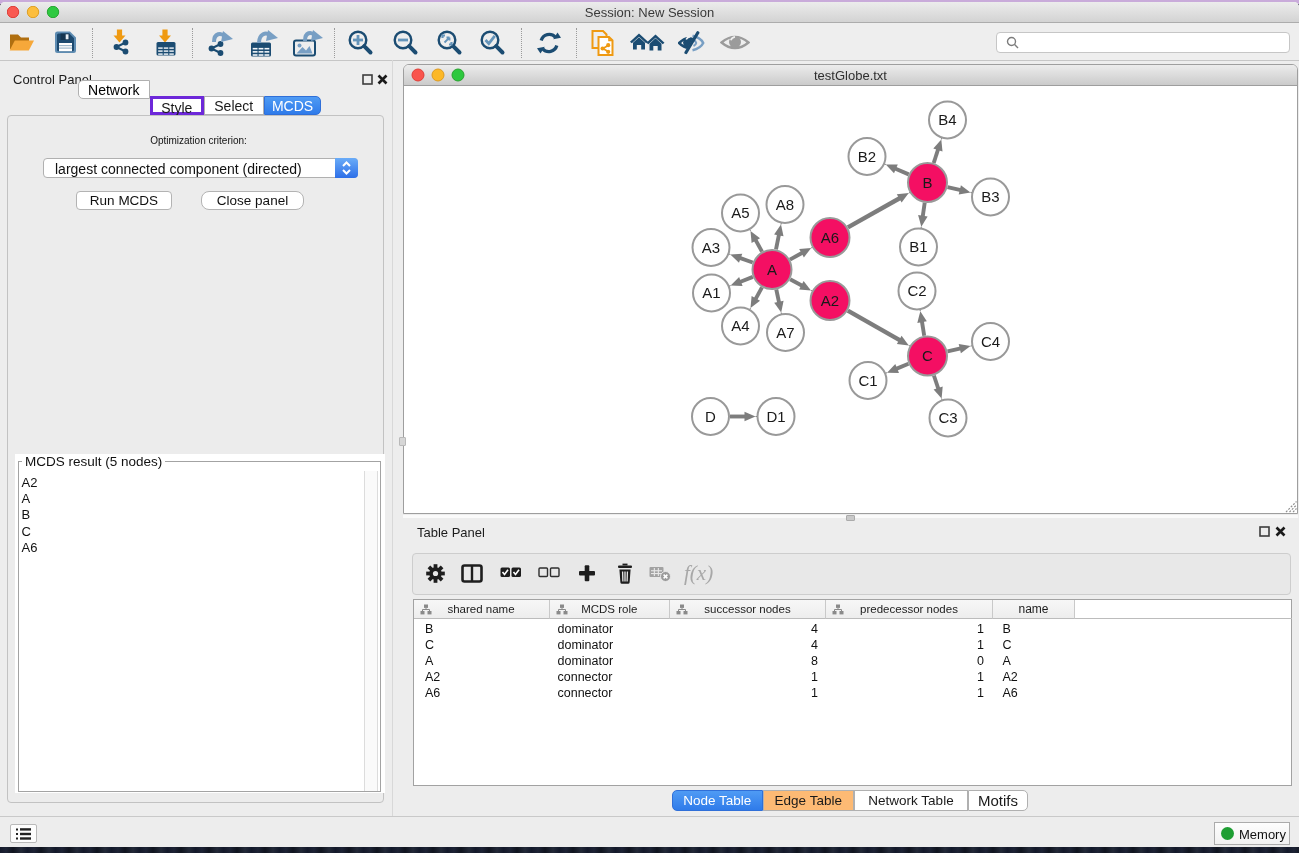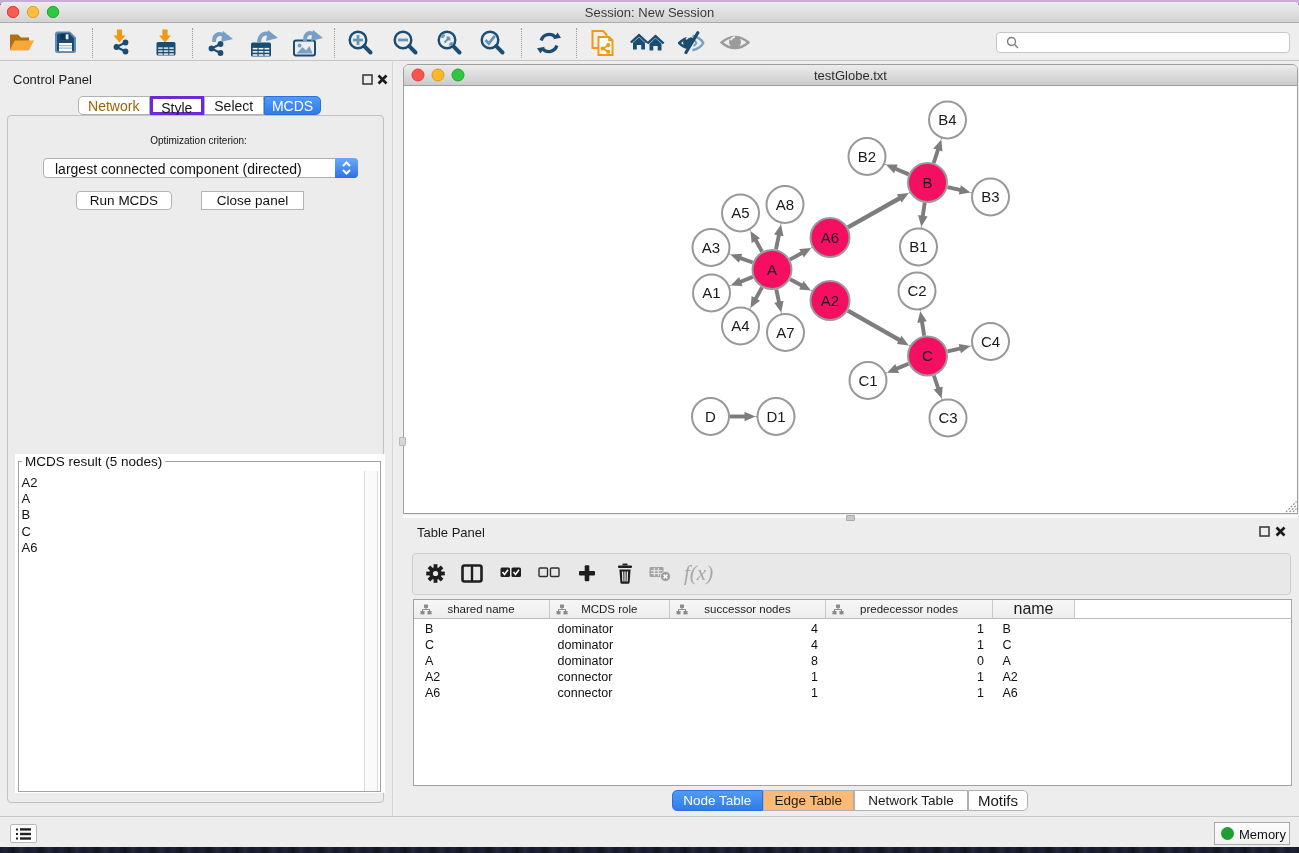--- a/index.html
+++ b/index.html
@@ -179,35 +179,35 @@
     <line x1="8.6" y1="8.6" x2="12" y2="12" stroke="#7c7c7c" stroke-width="1.4"></line>
   </svg>
 <div style="position:absolute;left:391.5px;top:60px;height:756px;border-left:1px solid #d8d8d8"></div>
 <div style="position:absolute;left:13px;top:72px;font-size:13px;color:#1c1c1c">Control Panel</div>
 <svg style="position:absolute;left:362px;top:74px" width="11" height="11" viewBox="0 0 11 11">
     <rect x="1" y="1" width="9" height="9" fill="none" stroke="#3d3d3d" stroke-width="1.6"></rect>
   </svg>
 <svg style="position:absolute;left:377px;top:74px" width="11" height="11" viewBox="0 0 11 11">
     <path d="M1.5 1.5 L9.5 9.5 M9.5 1.5 L1.5 9.5" stroke="#1a1a1a" stroke-width="2.6"></path>
   </svg>
-<div style="position:absolute;left:77.5px;top:96px;width:72.5px;height:19px;background:#ffffff;color:#a16207;border:1px solid #b0b0b0;border-radius:5px 0 0 5px;box-sizing:border-box;font-size:14px;text-align:center;line-height:18px">Network</div>
+<div style="position:absolute;left:77.5px;top:80px;width:72.5px;height:19px;background:#ffffff;color:#000000;border:1px solid #b0b0b0;border-radius:5px 0 0 5px;box-sizing:border-box;font-size:14px;text-align:center;line-height:18px">Network</div>
 <div style="position:absolute;left:150px;top:96px;width:53.5px;height:19px;background:#ffffff;color:#1a1a1a;border:3px solid #6d28d9;box-sizing:border-box;font-size:14px;text-align:center;line-height:18px">Style</div>
 <div style="position:absolute;left:203.5px;top:96px;width:60.5px;height:19px;background:#ffffff;color:#1a1a1a;border:1px solid #b0b0b0;box-sizing:border-box;font-size:14px;text-align:center;line-height:18px">Select</div>
 <div style="position:absolute;left:264px;top:96px;width:57px;height:19px;background:linear-gradient(#4f9bf4,#2f7bea);color:#ffffff;border:1px solid #2f6fd8;border-radius:0 5px 5px 0;box-sizing:border-box;font-size:14px;text-align:center;line-height:18px">MCDS</div>
 <div style="position:absolute;left:7px;top:115px;width:377px;height:688px;border:1px solid #c2c2c2;border-radius:4px;background:#ececec;box-sizing:border-box"></div>
 <div style="position:absolute;left:43px;top:135px;width:311px;text-align:center;font-size:10px;color:#111111">Optimization criterion:</div>
 <div style="position:absolute;left:42.5px;top:158px;width:315px;height:20px;background:#ffffff;border:1px solid #b0b0b0;border-radius:4px;box-sizing:border-box"></div>
 <div style="position:absolute;left:55px;top:160.5px;font-size:14px;color:#111111">largest connected component (directed)</div>
 <div style="position:absolute;left:335px;top:158px;width:22.5px;height:20px;background:linear-gradient(#6aacf8,#2d6fe8);border-radius:0 4px 4px 0"></div>
 <svg style="position:absolute;left:340px;top:160px" width="13" height="16" viewBox="0 0 12 16">
     <path d="M2.5 6 L6 2.5 L9.5 6" stroke="#ffffff" stroke-width="2" fill="none"></path>
     <path d="M2.5 10 L6 13.5 L9.5 10" stroke="#ffffff" stroke-width="2" fill="none"></path>
   </svg>
 <div style="position:absolute;left:76px;top:191px;width:96.0px;height:19px;background:#ffffff;border:1px solid #b3b3b3;border-radius:4px;box-sizing:border-box;font-size:13.5px;color:#111111;text-align:center;line-height:17px">Run MCDS</div>
-<div style="position:absolute;left:201px;top:191px;width:103px;height:19px;background:#ffffff;border:1px solid #b3b3b3;border-radius:0;box-sizing:border-box;font-size:13.5px;color:#111111;text-align:center;line-height:17px">Close panel</div>
+<div style="position:absolute;left:201px;top:191px;width:103px;height:19px;background:#ffffff;border:1px solid #b3b3b3;border-radius:8px;box-sizing:border-box;font-size:13.5px;color:#111111;text-align:center;line-height:17px">Close panel</div>
 <div style="position:absolute;left:15px;top:454px;width:370px;height:339px;background:#ffffff"></div>
 <div style="position:absolute;left:17.5px;top:461px;width:363px;height:331px;border:1px solid #a3a3a3;box-sizing:border-box"></div>
 <div style="position:absolute;left:22px;top:454px;background:#ffffff;padding:0 3px;font-size:13.5px;color:#111111">MCDS result (5 nodes)</div>
 <div style="position:absolute;left:363.5px;top:470.5px;width:14.5px;height:320px;background:#fafafa;border-left:1px solid #dcdcdc;border-right:1px solid #dcdcdc;box-sizing:border-box"></div>
 <div style="position:absolute;left:21.5px;top:475px;font-size:13px;color:#111111;line-height:16.2px">
     <div style="height:16.2px">A2</div>
     <div style="height:16.2px">A</div>
     <div style="height:16.2px">B</div>
     <div style="height:16.2px">C</div>
     <div style="height:16.2px">A6</div>
@@ -409,21 +409,21 @@
     <rect x="7.5" y="7" width="4" height="3.4" fill="#8a8a8a"></rect>
     <path d="M6 3.9 V5.5 M2.5 7 V5.5 H9.5 V7" stroke="#8a8a8a" stroke-width="1" fill="none"></path>
   </svg>
 <div style="position:absolute;left:826px;top:600px;width:167px;height:18.5px;background:linear-gradient(#f7f7f7,#ededed);border-right:1px solid #c9c9c9;border-bottom:1px solid #bcbcbc;box-sizing:border-box;font-size:11.5px;color:#1c1c1c;text-align:center;line-height:18px">predecessor nodes</div>
 <svg width="12" height="11" viewBox="0 0 12 11" style="position:absolute;left:832px;top:603.5px">
     <rect x="4" y="0.5" width="4" height="3.4" fill="#8a8a8a"></rect>
     <rect x="0.5" y="7" width="4" height="3.4" fill="#8a8a8a"></rect>
     <rect x="7.5" y="7" width="4" height="3.4" fill="#8a8a8a"></rect>
     <path d="M6 3.9 V5.5 M2.5 7 V5.5 H9.5 V7" stroke="#8a8a8a" stroke-width="1" fill="none"></path>
   </svg>
-<div style="position:absolute;left:993px;top:600px;width:82px;height:18.5px;background:linear-gradient(#f7f7f7,#ededed);border-right:1px solid #c9c9c9;border-bottom:1px solid #bcbcbc;box-sizing:border-box;font-size:16px;color:#1c1c1c;text-align:center;line-height:18px">name</div>
+<div style="position:absolute;left:993px;top:600px;width:82px;height:18.5px;background:linear-gradient(#f7f7f7,#ededed);border-right:1px solid #c9c9c9;border-bottom:1px solid #bcbcbc;box-sizing:border-box;font-size:12px;color:#1c1c1c;text-align:center;line-height:18px">name</div>
 <div style="position:absolute;left:1075px;top:600px;width:216.5px;height:18.5px;border-bottom:1px solid #bcbcbc;box-sizing:border-box"></div>
 <div class="cell" style="left:425px;top:621.5px">B</div>
 <div class="cell" style="left:557.5px;top:621.5px">dominator</div>
 <div class="cell" style="left:718px;top:621.5px;width:100px;text-align:right">4</div>
 <div class="cell" style="left:884px;top:621.5px;width:100px;text-align:right">1</div>
 <div class="cell" style="left:1002.5px;top:621.5px">B</div>
 <div class="cell" style="left:425px;top:637.7px">C</div>
 <div class="cell" style="left:557.5px;top:637.7px">dominator</div>
 <div class="cell" style="left:718px;top:637.7px;width:100px;text-align:right">4</div>
 <div class="cell" style="left:884px;top:637.7px;width:100px;text-align:right">1</div>

